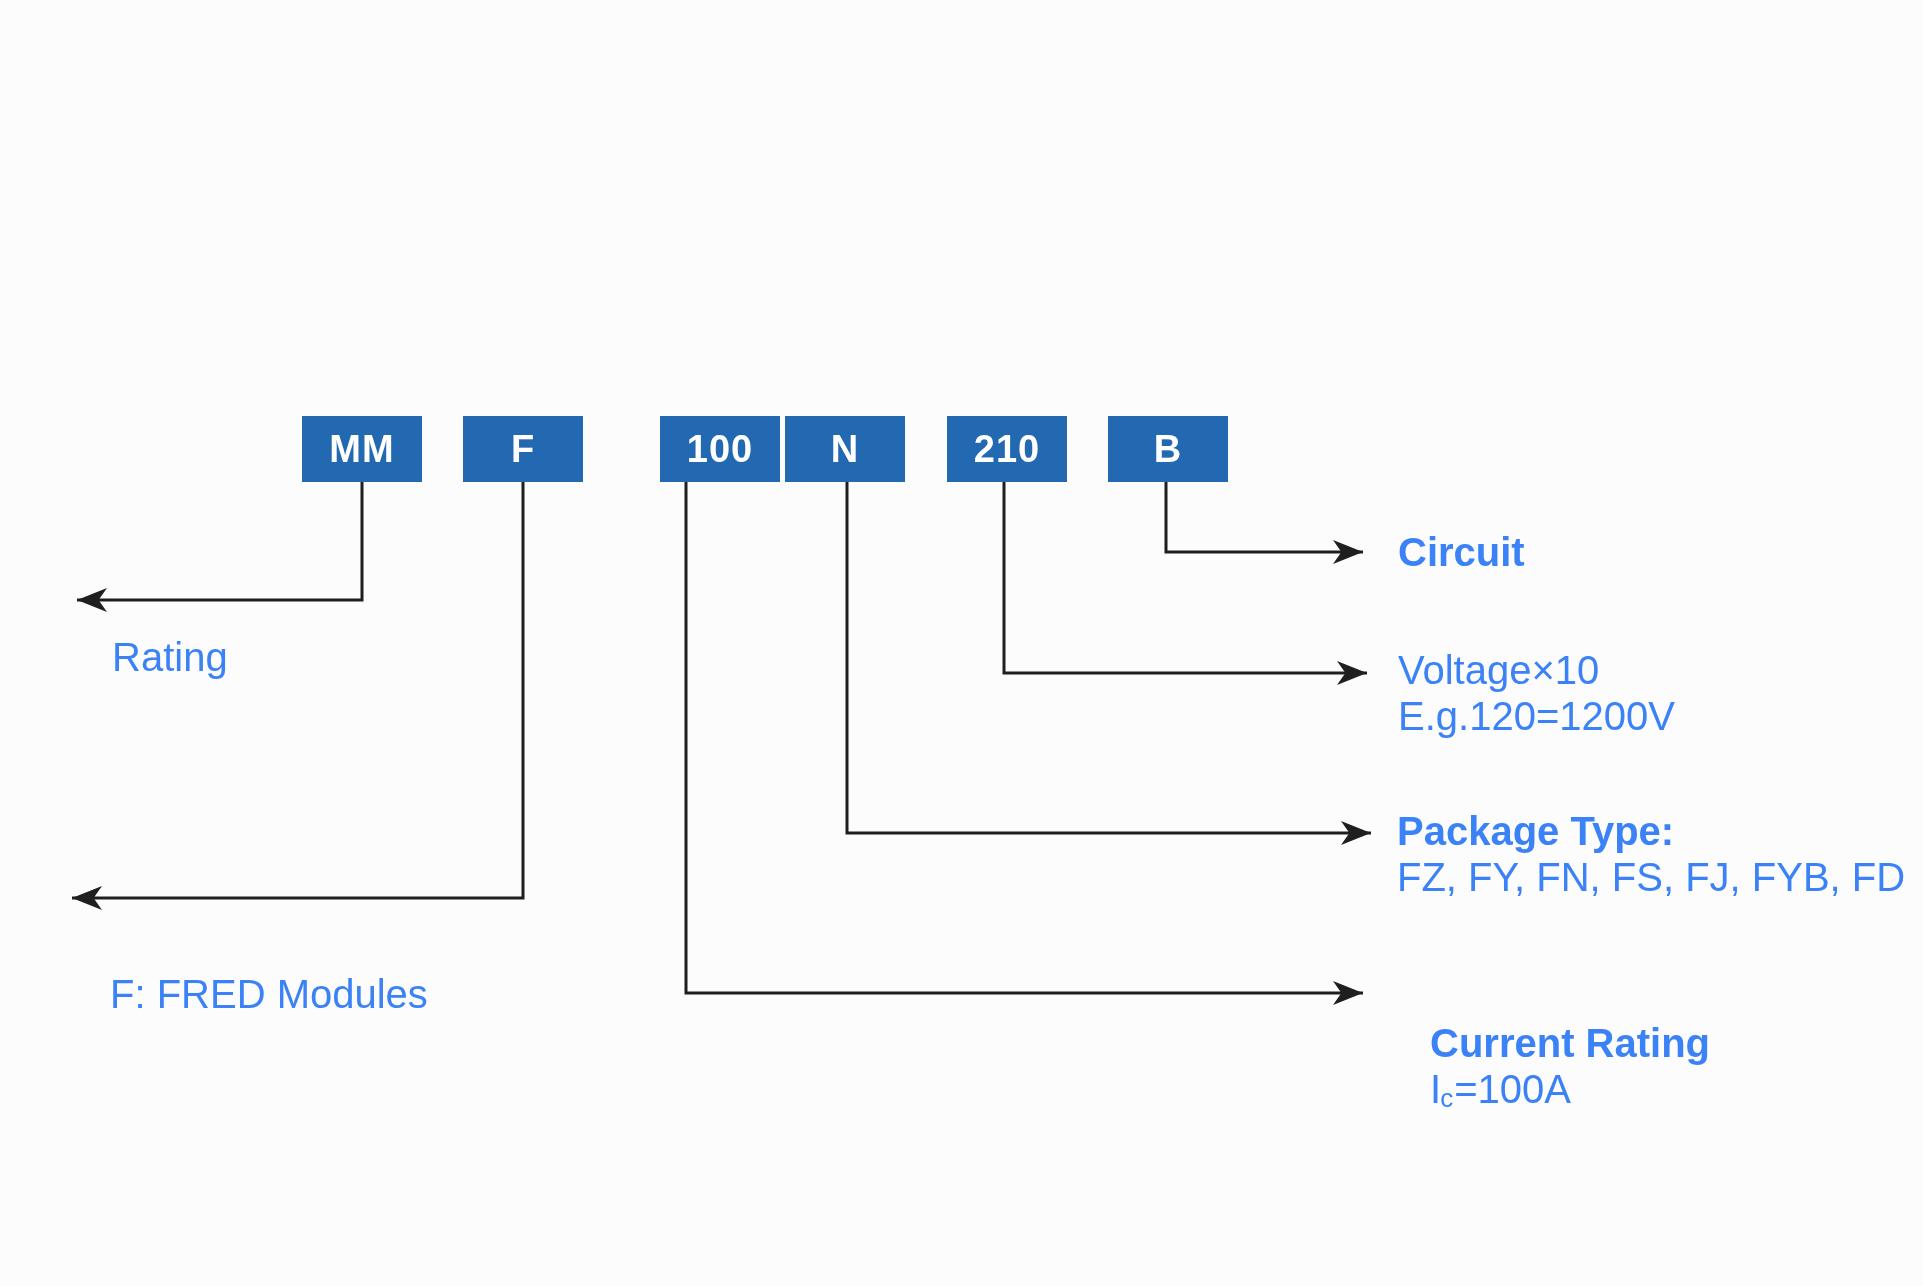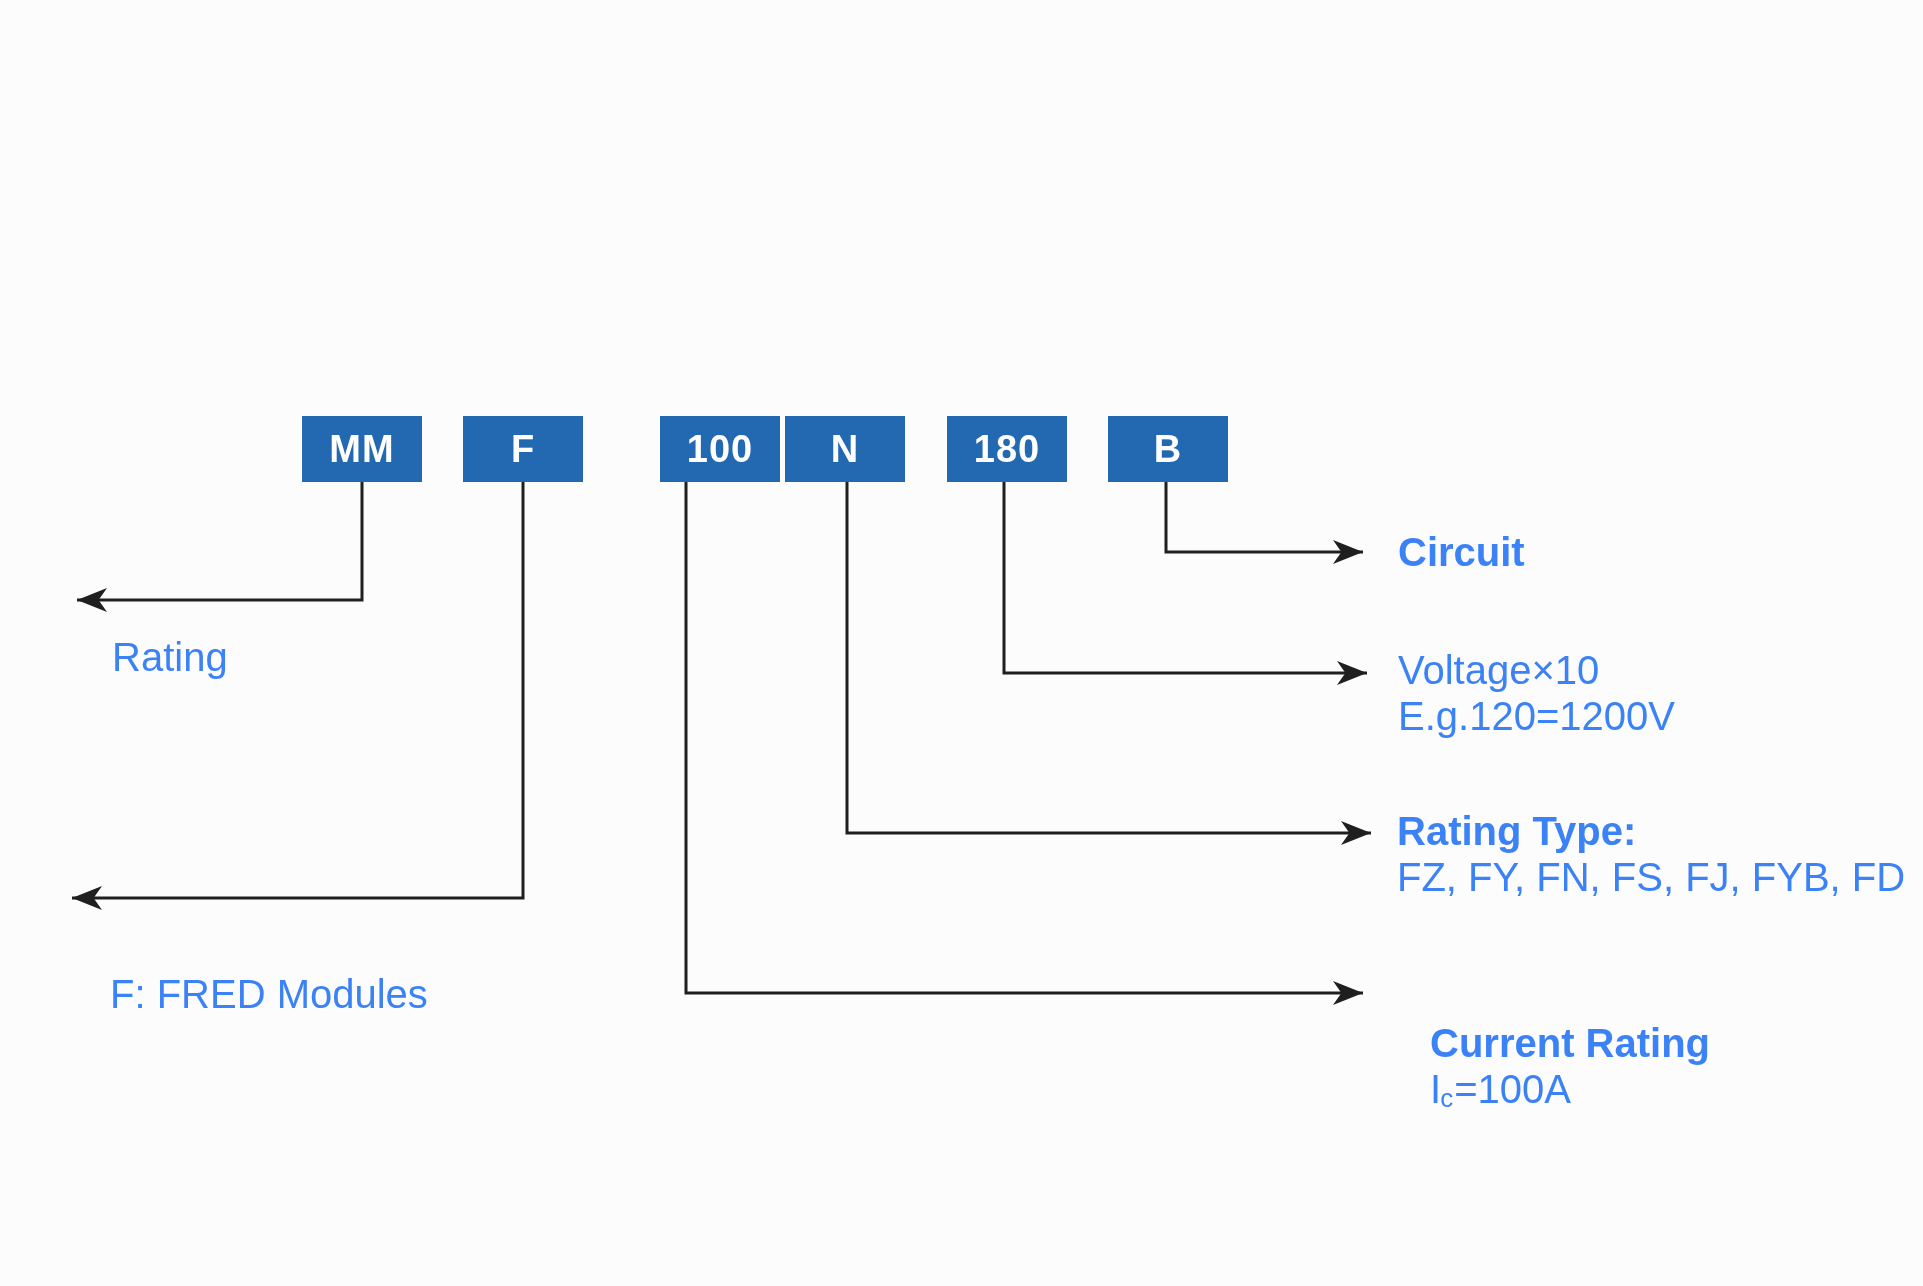--- a/index.html
+++ b/index.html
@@ -78,42 +78,42 @@
     <path class="lead" d="M686 478 V993 H1363" marker-end="url(#arrow)"></path>
     <path class="lead" d="M847 478 V833 H1371" marker-end="url(#arrow)"></path>
     <path class="lead" d="M1004 478 V673 H1367" marker-end="url(#arrow)"></path>
     <path class="lead" d="M1166 478 V552 H1363" marker-end="url(#arrow)"></path>
   </svg>
 
   <div class="code-box" id="box-mm">MM</div>
   <div class="code-box" id="box-f">F</div>
   <div class="code-box" id="box-100">100</div>
   <div class="code-box" id="box-n">N</div>
-  <div class="code-box" id="box-120">180</div>
+  <div class="code-box" id="box-120">210</div>
   <div class="code-box" id="box-b">B</div>
 
   <div class="label" id="label-macmic">
     <span class="line">Rating</span>
   </div>
 
   <div class="label" id="label-fred">
     <span class="line">F: FRED Modules</span>
   </div>
 
   <div class="label" id="label-circuit">
     <span class="line bold">Circuit</span>
   </div>
 
   <div class="label" id="label-voltage">
     <span class="line">Voltage×10</span>
     <span class="line">E.g.120=1200V</span>
   </div>
 
   <div class="label" id="label-package">
-    <span class="line bold">Rating Type:</span>
+    <span class="line bold">Package Type:</span>
     <span class="line">FZ, FY, FN, FS, FJ, FYB, FD</span>
   </div>
 
   <div class="label" id="label-current">
     <span class="line bold">Current Rating</span>
     <span class="line"><span>I</span><sub class="small-sub">c</sub><span>=100A</span></span>
   </div>
 
 </div>
 

